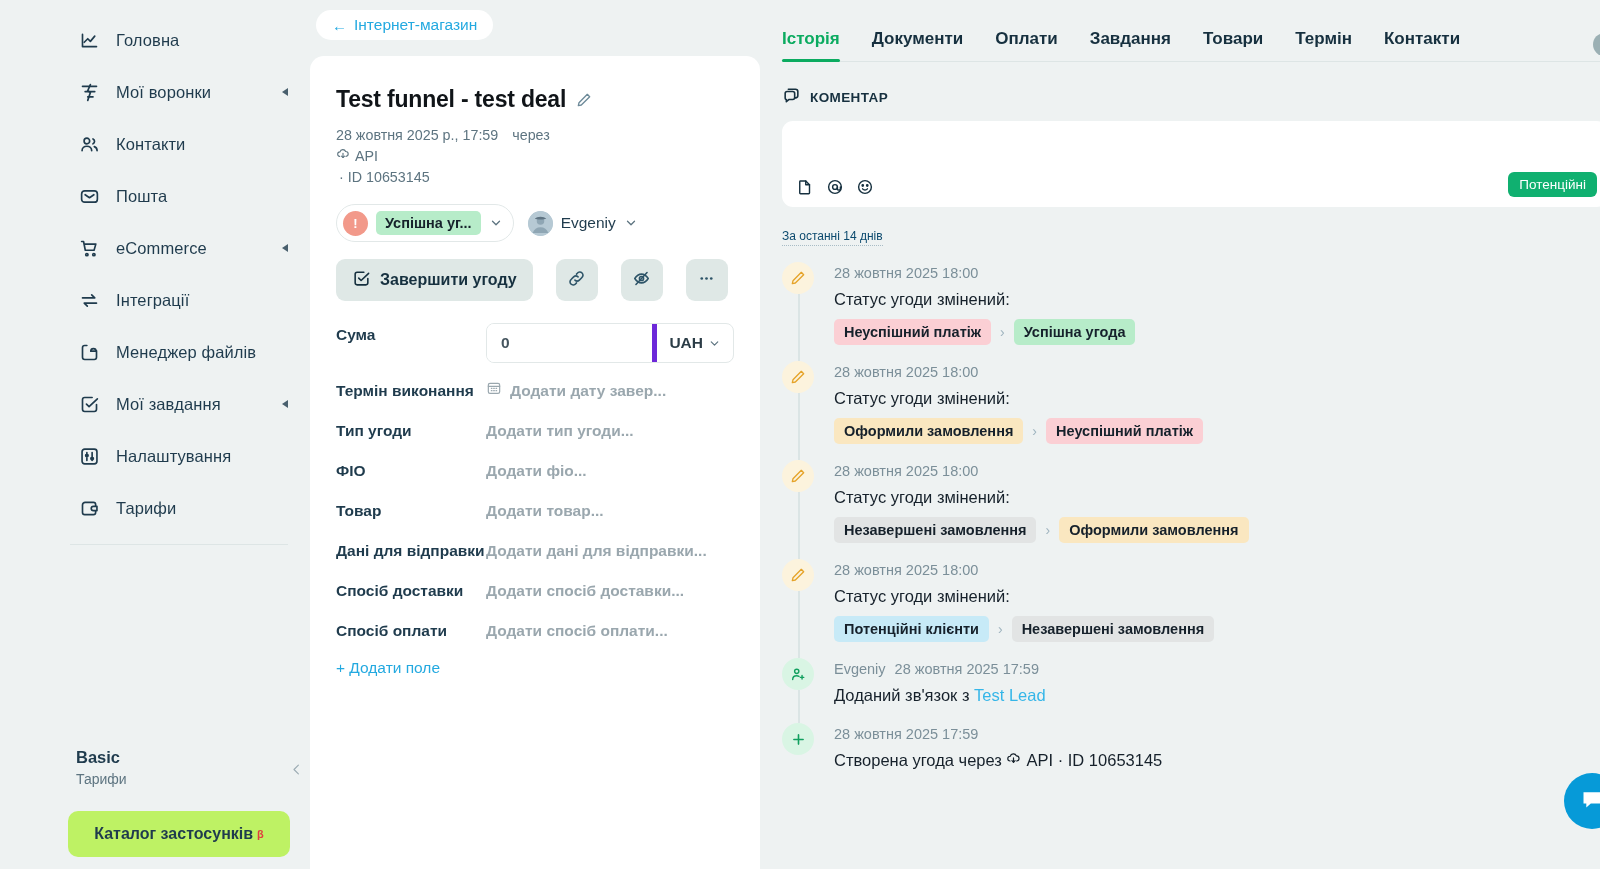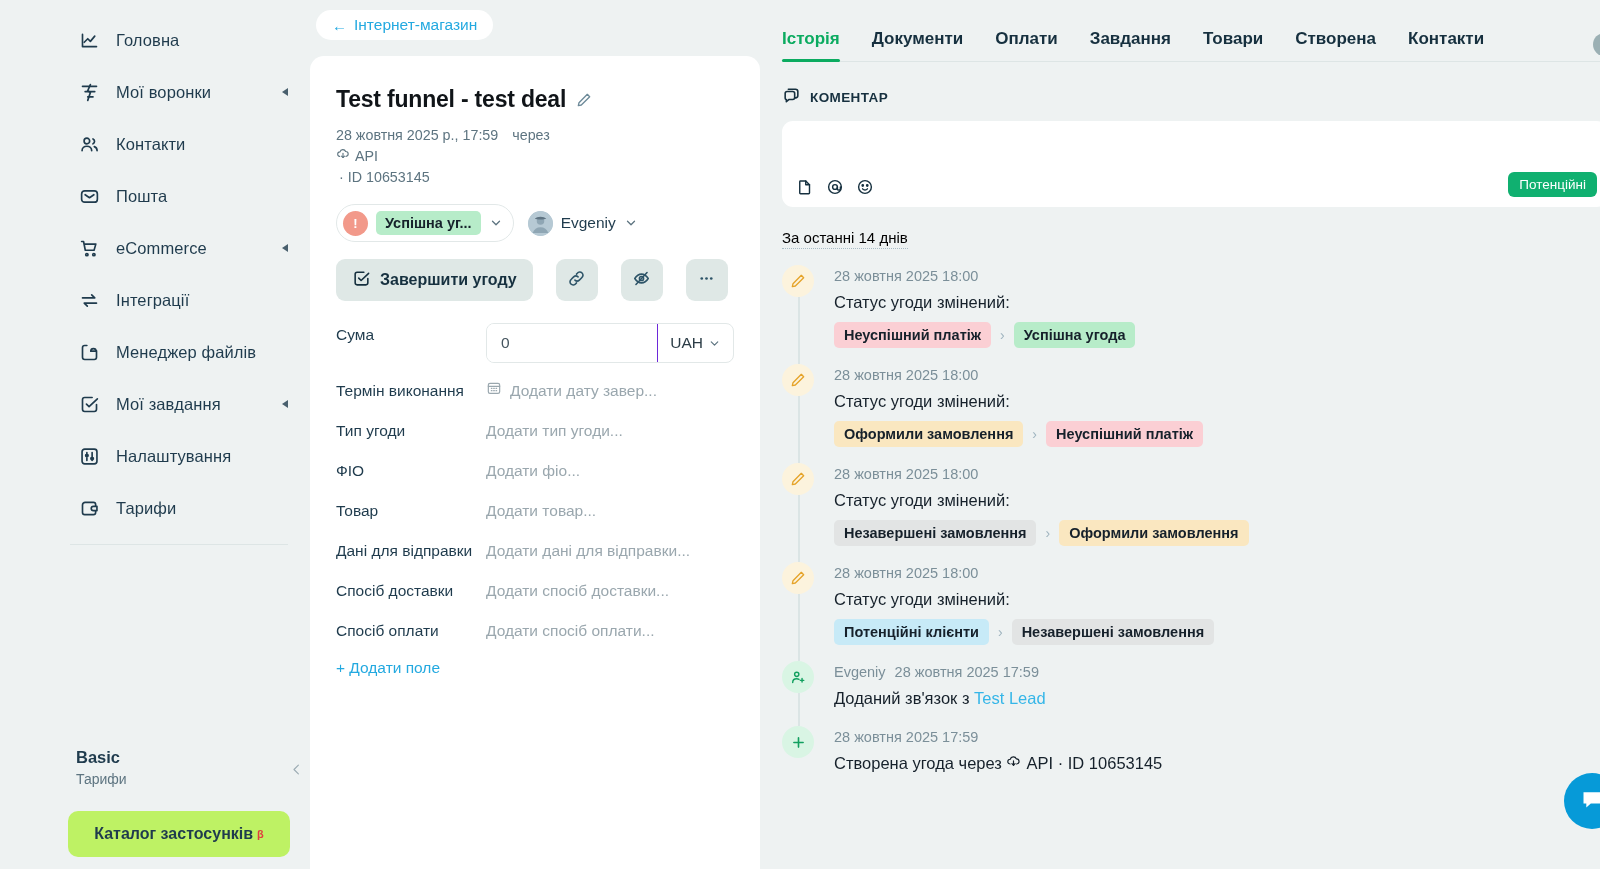--- a/index.html
+++ b/index.html
@@ -136,42 +136,42 @@
     background: #dfe8e6; display: flex; align-items: center; gap: 9px;
     font-size: 16px; font-weight: 700; color: #16303f; cursor: pointer;
   }
   .btn-icon {
     width: 42px; height: 42px; border-radius: 9px;
     background: #dfe8e6; display: flex; align-items: center;
     justify-content: center; color: #2e5468; cursor: pointer;
   }
 
   .fields { margin-top: 22px; }
-  .frow { display: flex; align-items: flex-start; margin-bottom: 16px; }
+  .frow { display: flex; align-items: flex-start; margin-bottom: 16px; font-weight: bold; }
   .flabel {
     width: 150px; flex: 0 0 150px; font-size: 15.5px;
     color: #1f3b4d; line-height: 24px;
   }
   .fval {
     flex: 1; font-size: 15.5px; color: #9aa7ae; line-height: 24px;
     cursor: pointer;
   }
   .fval.date { display: flex; align-items: flex-start; gap: 8px; }
   .sum-input {
     display: flex; align-items: stretch; height: 40px;
     border: 1px solid #e2e8e8; border-radius: 8px; overflow: hidden;
     width: 248px;
   }
   .sum-input .v {
     flex: 1; display: flex; align-items: center; padding: 0 14px;
     font-size: 15.5px; color: #45555f; background: #fff;
   }
   .sum-input .cur {
     display: flex; align-items: center; gap: 5px; padding: 0 12px;
-    border-left: 1px solid #6d28d9; font-size: 15.5px; color: #2b3c46;
+    border-left: 5px solid #6d28d9; font-size: 15.5px; color: #2b3c46;
     cursor: pointer;
   }
   .addfield { font-size: 15.5px; color: #23a9e0; cursor: pointer; margin-top: 6px; }
 
   
   .rightpanel {
     position: absolute; left: 450px; top: 0;
     right: 0; height: 869px; padding: 0 40px 0 22px;
   }
   .tabs { display: flex; align-items: flex-end; gap: 32px; height: 62px;
@@ -204,21 +204,21 @@
   }
   .composer-tools span { cursor: pointer; display: flex; }
   .send-btn {
     position: absolute; right: 11px; bottom: 10px;
     background: #10b070; color: #fff; border-radius: 6px;
     padding: 5px 11px; font-size: 13.5px; cursor: pointer;
   }
 
   .range-link {
     margin-top: 22px; display: inline-block;
-    font-size: 15px; color: #000000; cursor: pointer;
+    font-size: 12px; color: #0c4a6e; cursor: pointer;
     border-bottom: 1.5px dotted #a8bcc6; padding-bottom: 2px;
   }
 
   .timeline { margin-top: 16px; position: relative; }
   .tl-item { display: flex; position: relative; padding-bottom: 16px; }
   .tl-gutter { width: 52px; flex: 0 0 52px; position: relative; }
   .tl-badge {
     width: 32px; height: 32px; border-radius: 50%;
     display: flex; align-items: center; justify-content: center;
     position: relative; z-index: 2;
@@ -571,21 +571,21 @@
     </div>
 
     <div class="rightpanel">
 
       <div class="tabs">
         <div class="tab active">Історія</div>
         <div class="tab">Документи</div>
         <div class="tab">Оплати</div>
         <div class="tab">Завдання</div>
         <div class="tab">Товари</div>
-        <div class="tab">Створена</div>
+        <div class="tab">Термін</div>
         <div class="tab">Контакти</div>
       </div>
       <div class="tabline"></div>
 
       <div class="comment-head">
         <span>
           <svg width="19" height="19" viewBox="0 0 24 24" fill="none" stroke="#16303f" stroke-width="2" stroke-linecap="round" stroke-linejoin="round">
               <path d="M8 4h9a3 3 0 013 3v5a3 3 0 01-3 3h-1"></path>
               <path d="M4 9.5a2.5 2.5 0 012.5-2.5h7A2.5 2.5 0 0116 9.5v5a2.5 2.5 0 01-2.5 2.5H9l-3.5 2.8V17a1.5 1.5 0 01-1.5-1.5z"></path>
             </svg>

